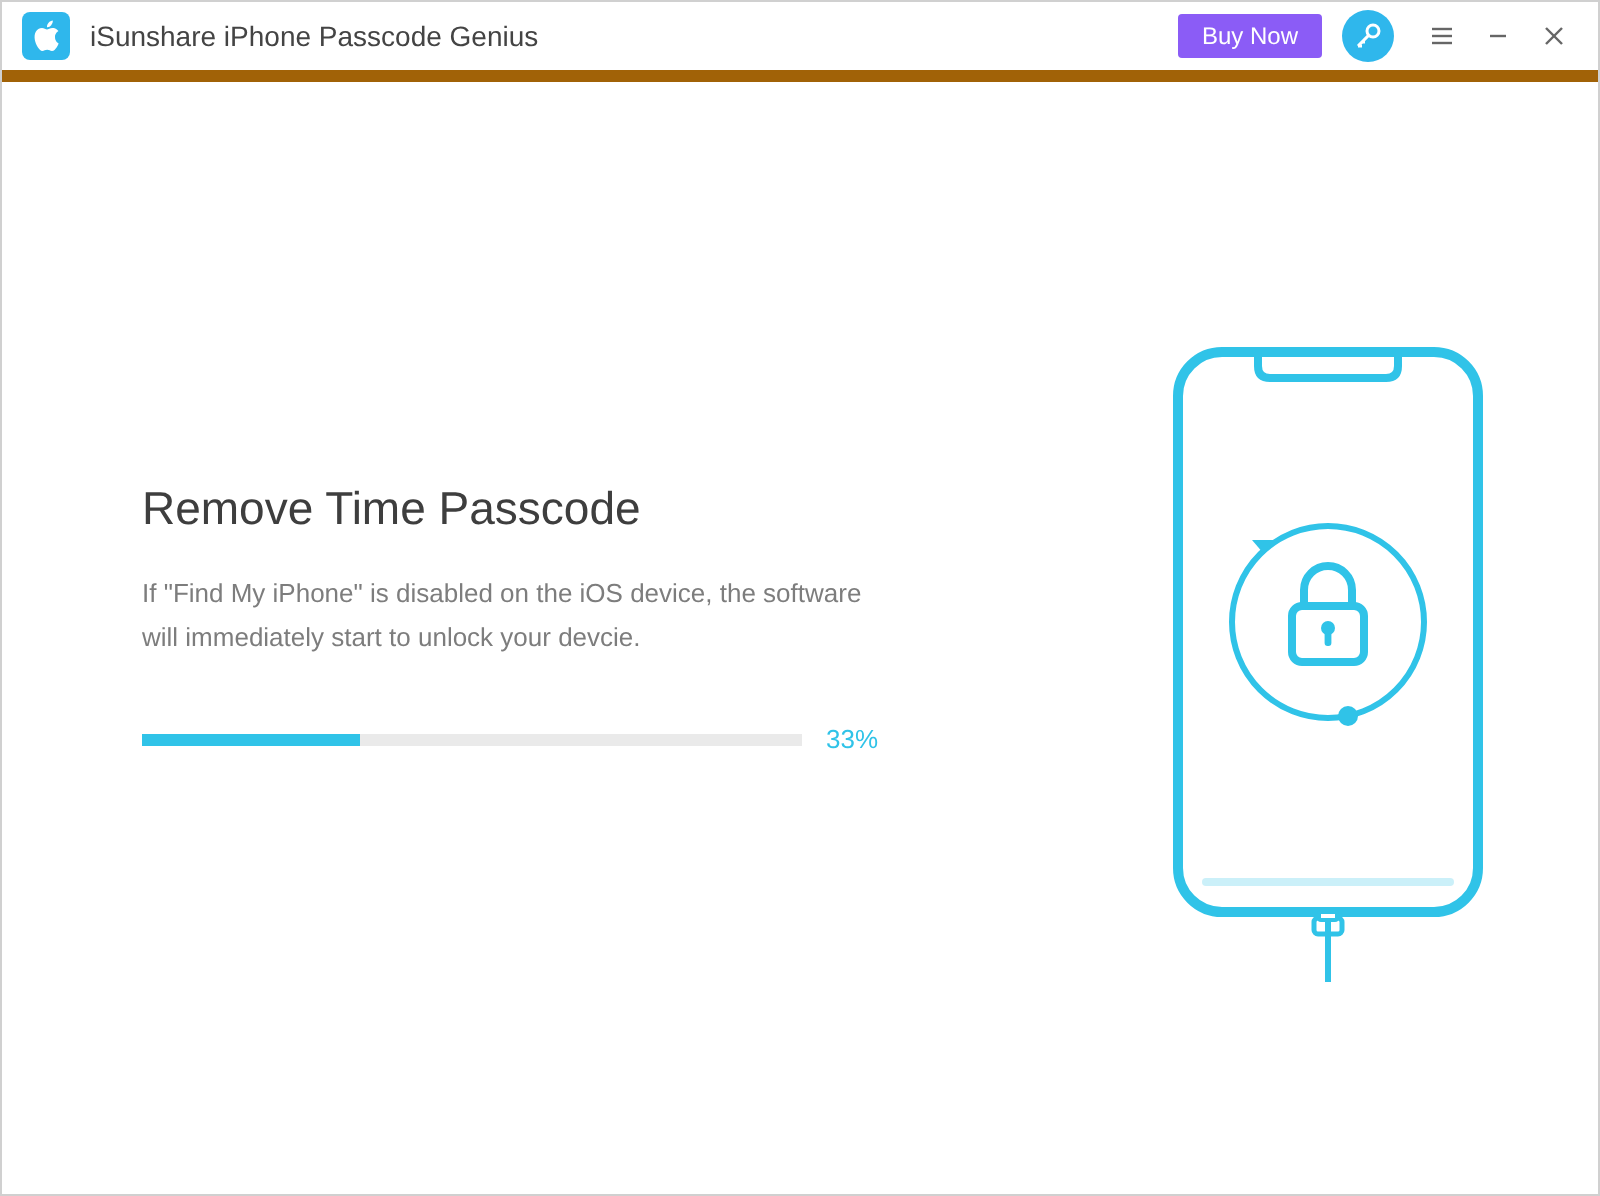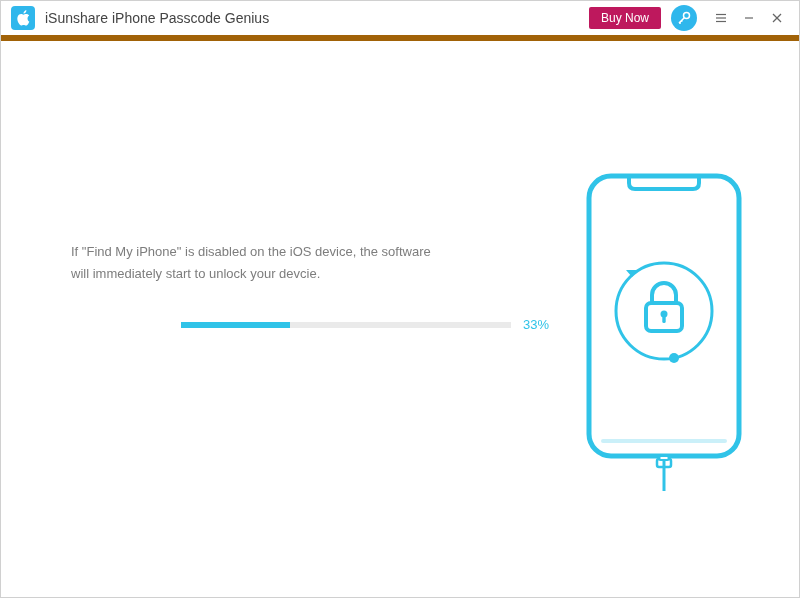--- a/index.html
+++ b/index.html
@@ -29,21 +29,21 @@
       margin-right: 10px;
     }
     .apple-icon { width: 14px; height: 16px; }
     .app-title {
       color: #444;
       font-size: 14px;
       flex: 0 0 auto;
     }
     .titlebar-spacer { flex: 1; }
     .buy-now {
-      background: #be185d;
+      background: #8b5cf6;
       color: #fff;
       border: none;
       padding: 4px 12px;
       font-size: 12px;
       border-radius: 2px;
       cursor: pointer;
       margin-right: 10px;
     }
     .key-badge {
       width: 26px;
@@ -91,21 +91,20 @@
     }
     .wait-text {
       color: #7d7d7d;
       font-size: 13px;
       margin-bottom: 12px;
     }
     .progress-row {
       display: flex;
       align-items: center;
       gap: 12px;
-      justify-content: flex-end;
     }
     .progress-bar {
       width: 330px;
       height: 6px;
       background: #eaeaea;
       position: relative;
     }
     .progress-fill {
       position: absolute;
       left: 0; top: 0; bottom: 0;
@@ -158,20 +157,21 @@
   <div class="winbtn">
     <svg viewBox="0 0 14 14" stroke="#666" stroke-width="1.2">
       <line x1="3" y1="3" x2="11" y2="11"></line>
       <line x1="11" y1="3" x2="3" y2="11"></line>
     </svg>
   </div>
 </div>
 
 <div class="main">
   <div class="content-left">
+    <div class="heading">Remove Time Passcode</div>
     <div class="desc">If "Find My iPhone" is disabled on the iOS device, the software will immediately start to unlock your devcie.</div>
     <div class="progress-row">
       <div class="progress-bar">
         <div class="progress-fill" style="width: 33%;"></div>
       </div>
       <div class="progress-pct">33%</div>
     </div>
   </div>
 
   <div class="illustration">

